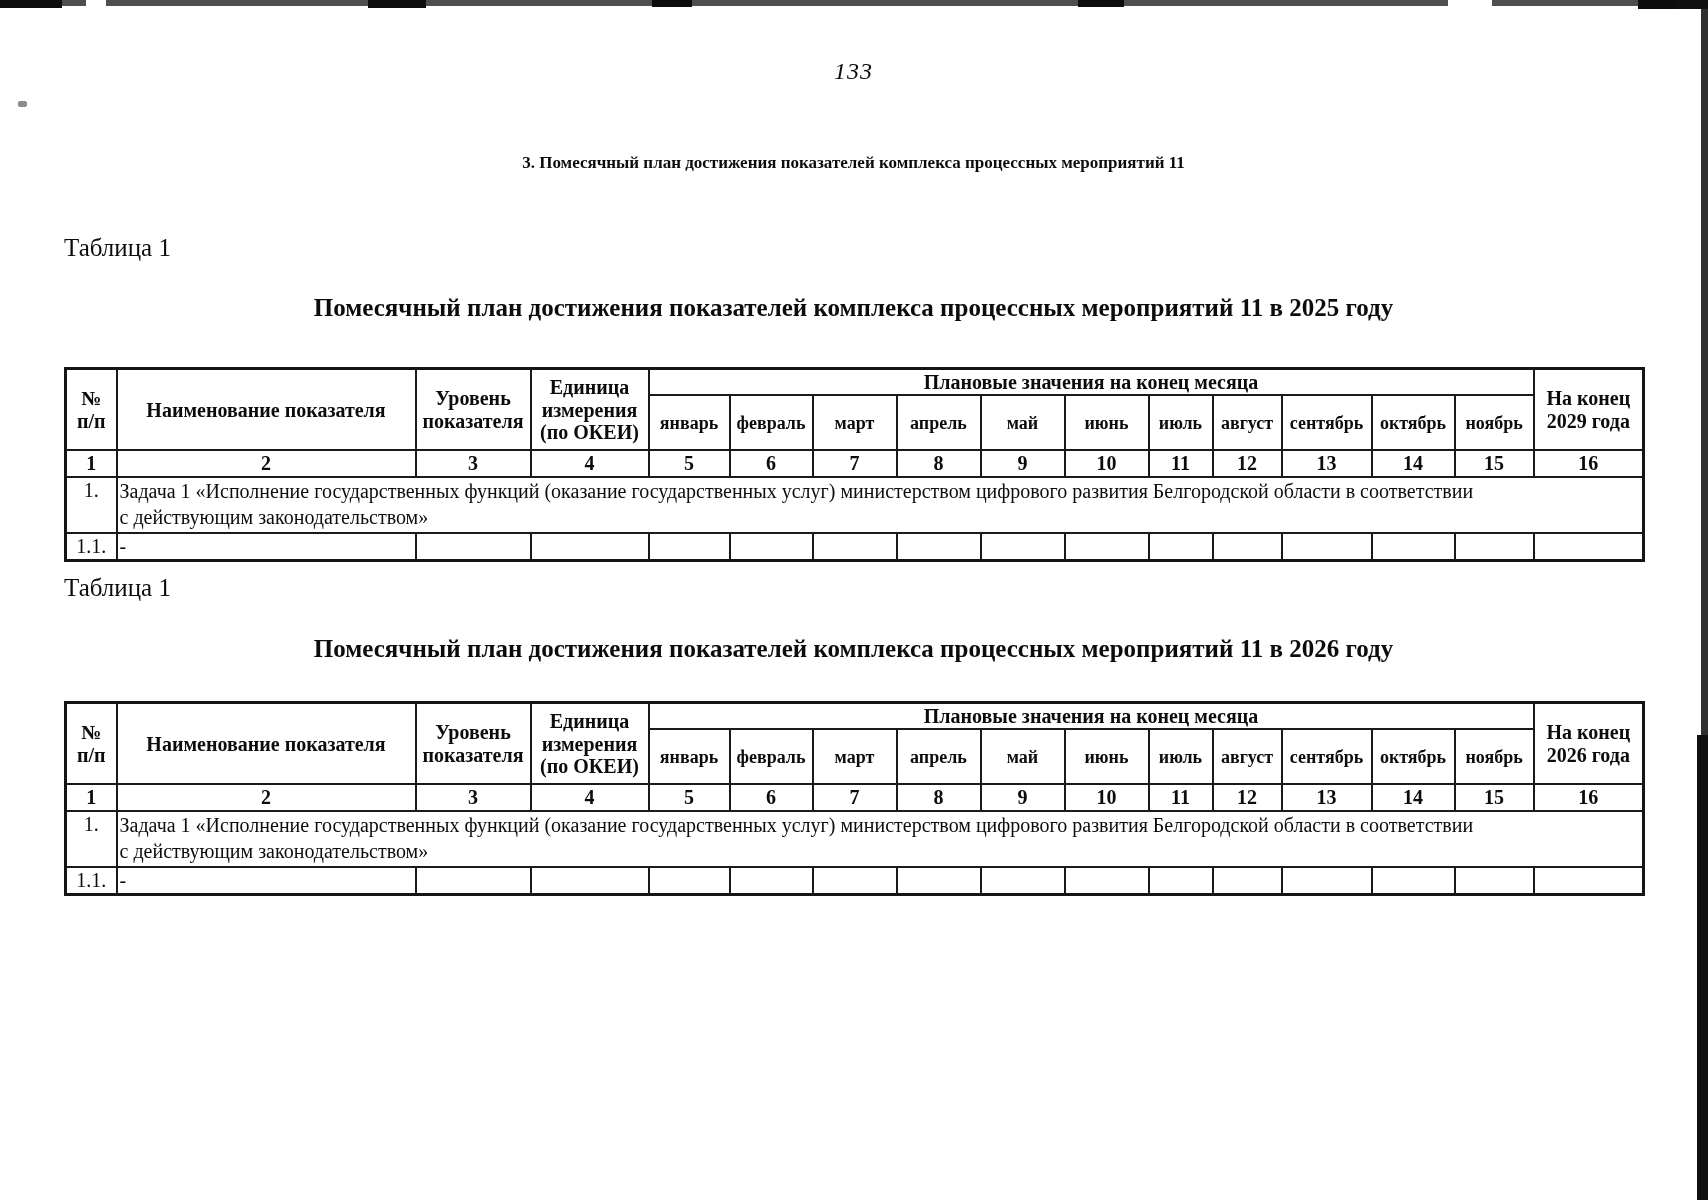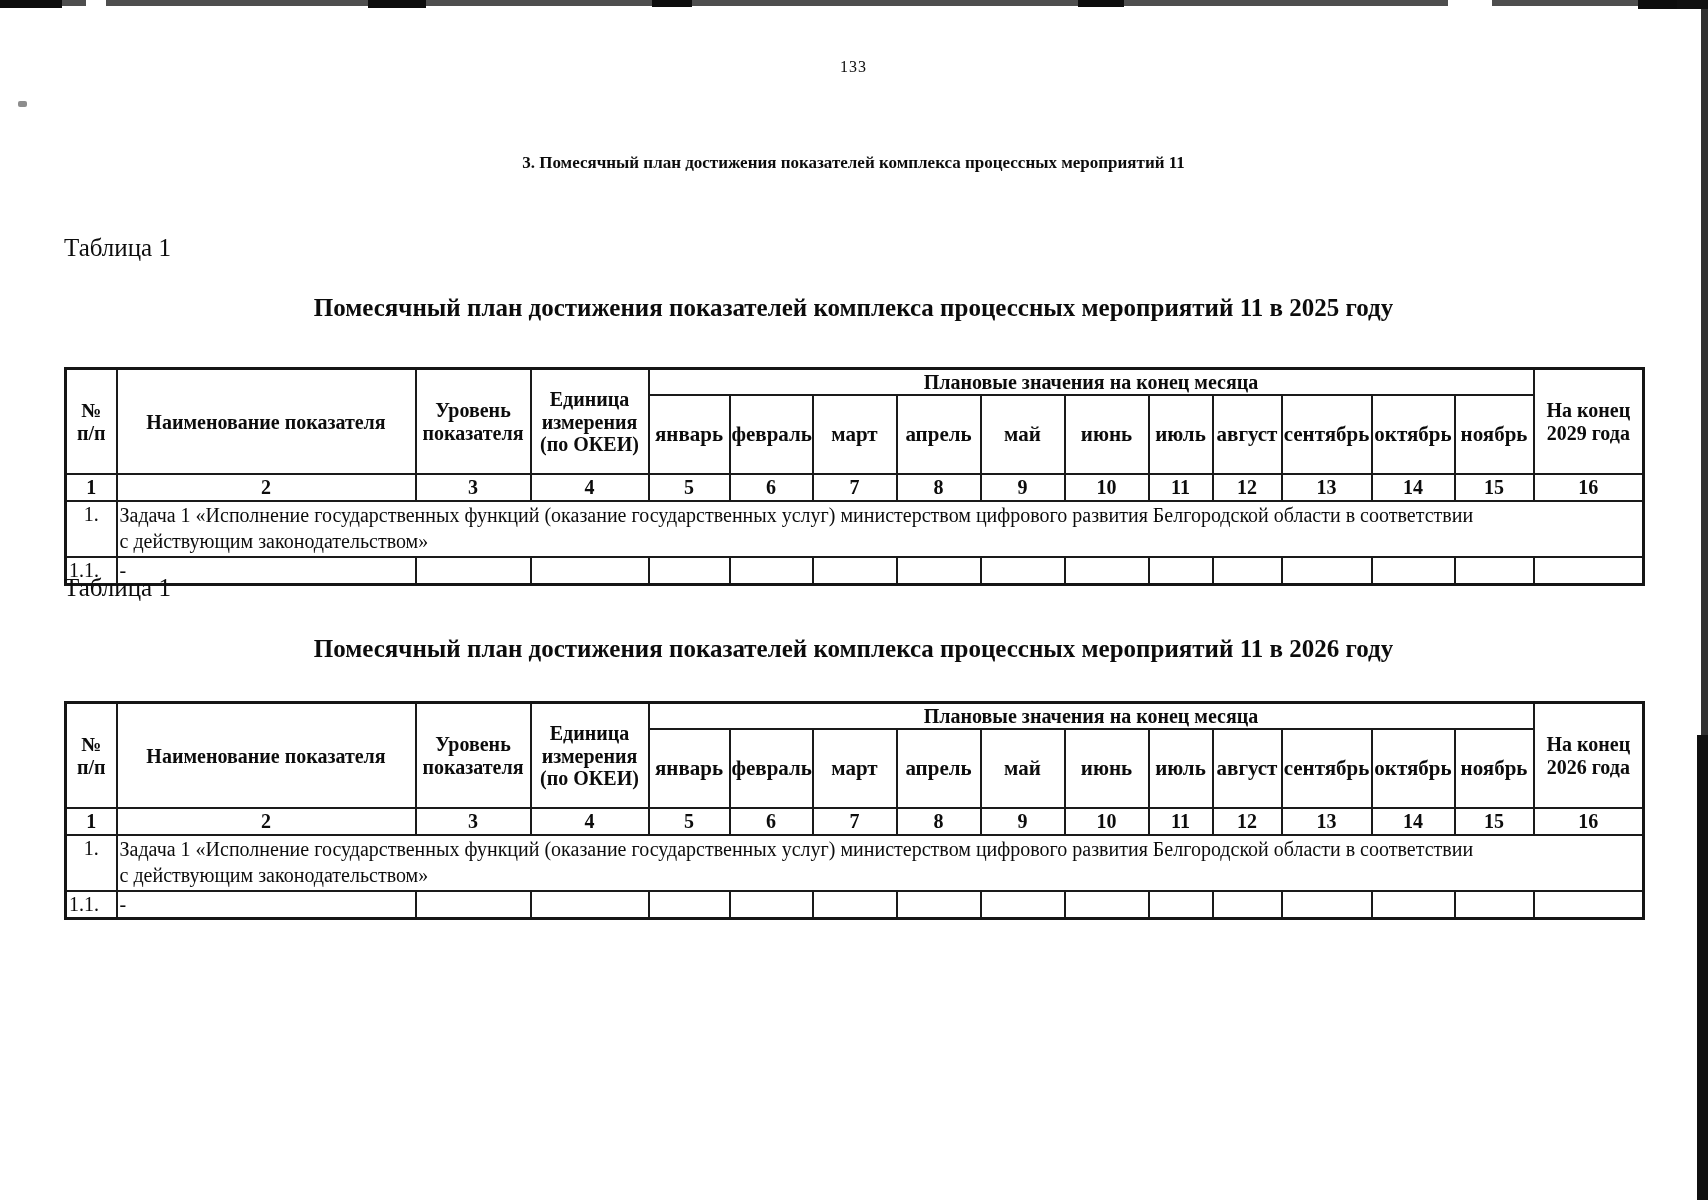--- a/index.html
+++ b/index.html
@@ -23,21 +23,21 @@
   .dash3{left:652px;top:0;width:40px;height:7px;}
   .dash4{left:1078px;top:0;width:46px;height:7px;}
   .dash5{left:1638px;top:0;width:48px;height:9px;}
   .right-strip{left:1701px;top:0;width:7px;height:1200px;background:#303030;}
   .right-strip-dark{left:1697px;top:735px;width:11px;height:465px;background:#101010;}
   .corner-blob{left:1677px;top:0;width:31px;height:9px;background:#101010;}
   .speck{left:18px;top:101px;width:9px;height:6px;background:#8d8d8d;border-radius:2px;}
 
   
   .centered-span{position:absolute;left:64px;width:1579px;text-align:center;}
-  .page-number{top:58px;font-size:16px;letter-spacing:1px;}
+  .page-number{top:58px;font-size:24px;letter-spacing:1px;font-style:italic;}
   .doc-title{top:153px;font-size:17px;font-weight:bold;}
   .tbl-label{position:absolute;left:64px;width:1595px;font-size:25px;}
   .tbl-label-1{top:234px;}
   .tbl-label-2{top:574px;}
   .tbl-title{font-size:25px;font-weight:bold;}
   .tbl-title-1{top:294px;}
   .tbl-title-2{top:635px;}
 
   
   table.plan{
@@ -52,27 +52,27 @@
   table.plan-2{top:701px;}
   table.plan th, table.plan td{
     border:2px solid #1a1a1a;
     padding:1px 2px;
     vertical-align:middle;
     overflow:visible;
   }
   th.hdr{font-weight:bold;text-align:center;line-height:1.12;}
   .pre{white-space:pre-line;}
   tr.strip-row th{height:22px;}
-  tr.months-row th{height:45px;font-size:21px;white-space:nowrap;padding:16px 1px;}
+  tr.months-row th{height:45px;font-size:18px;white-space:nowrap;padding:4px 1px;}
   tr.nums-row td{height:23px;font-weight:bold;text-align:center;font-size:20px;}
   tr.task-row td{height:48px;vertical-align:top;}
   td.row-num{text-align:center;vertical-align:top;padding-top:2px;}
   td.task-text{text-align:left;padding:2px 6px;line-height:1.28;white-space:pre-line;}
   tr.sub-row td{height:20px;}
-  td.sub-num{text-align:left;}
+  td.sub-num{text-align:center;}
   td.dash-cell{text-align:left;padding-left:6px;}
 </style>
 </head>
 <body>
 
 <div class="page">
 
   <div class="artifact top-strip"></div>
   <div class="artifact dash dash1"></div>
   <div class="artifact dash dash2"></div>

